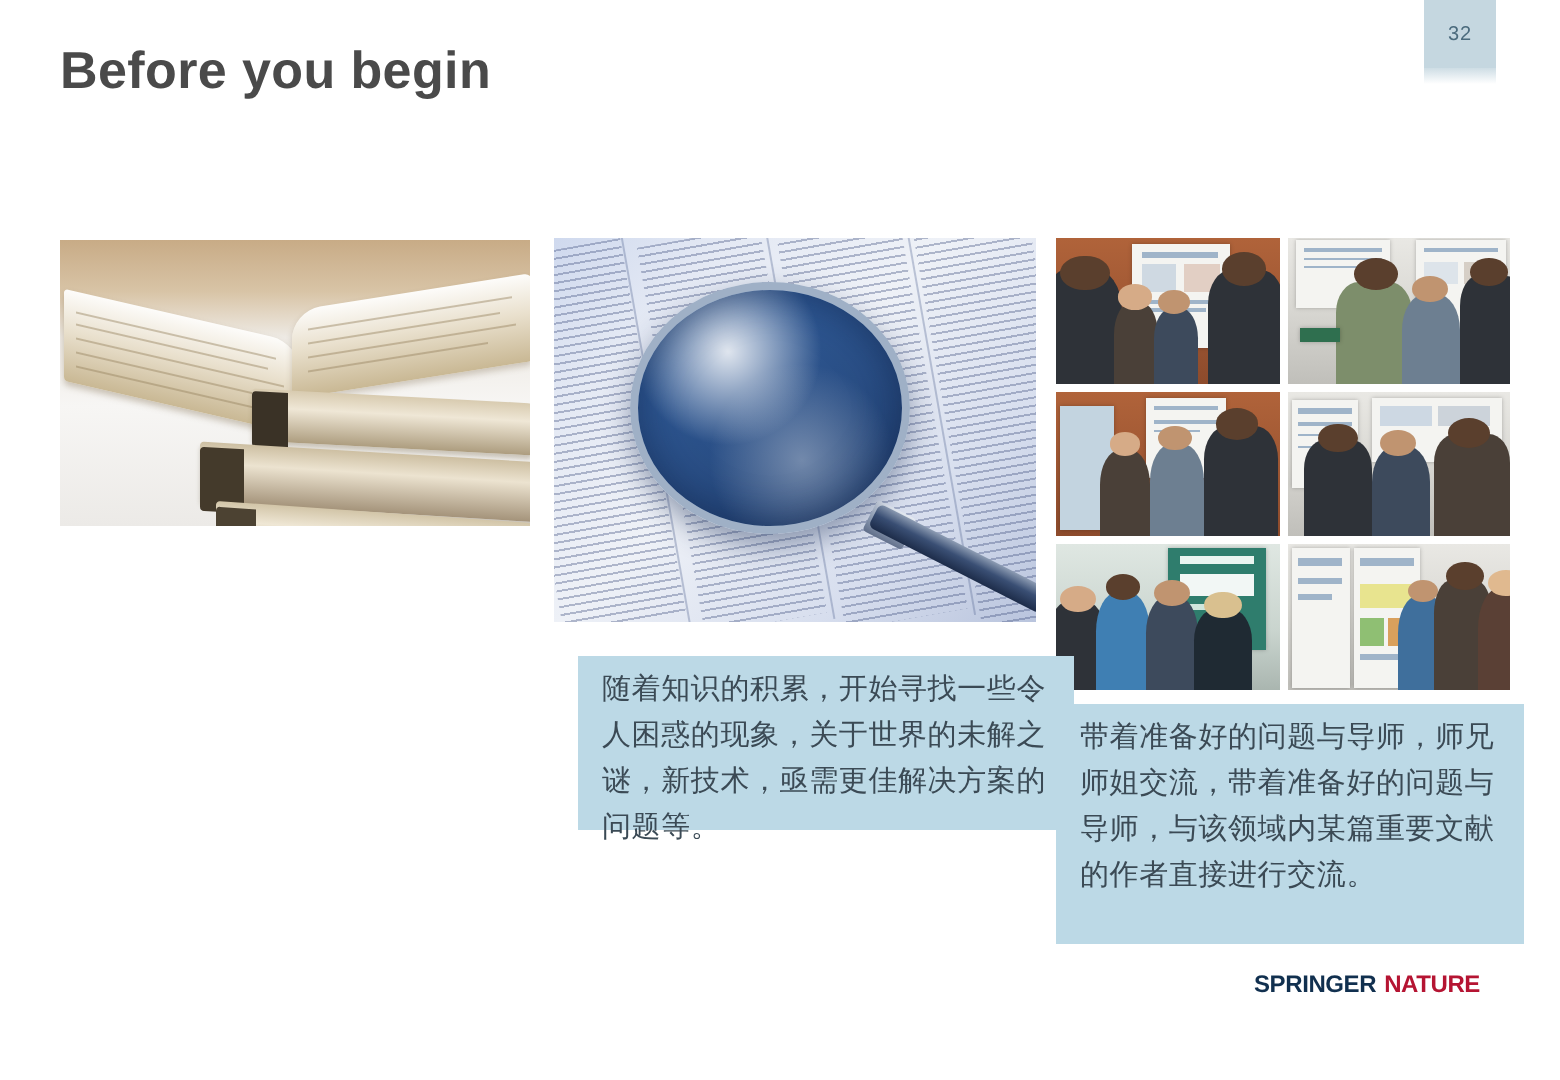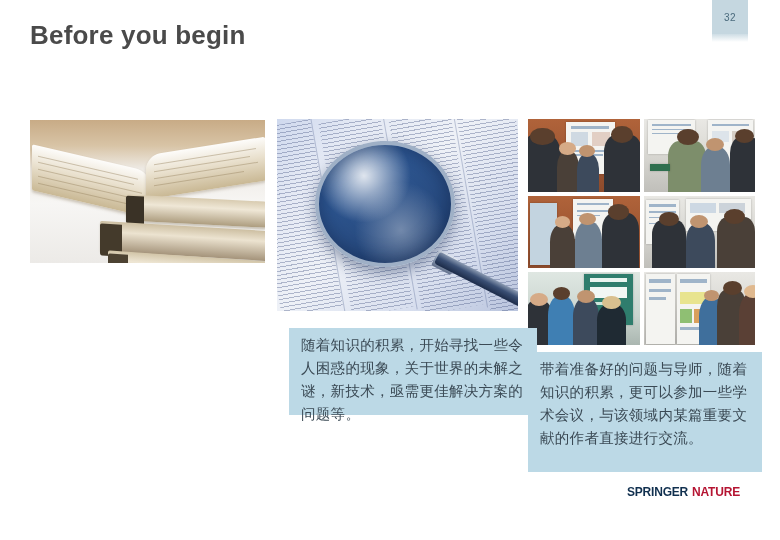--- a/index.html
+++ b/index.html
@@ -403,19 +403,19 @@
         <div class="person p-b" style="left:86%;top:30%;width:24%;height:70%;background:#5a4035;"></div>
         <div class="head" style="left:90%;top:18%;width:16%;height:18%;background:#e0b98f;"></div>
       </div>
 
     </div>
   </div>
 
 
   <div class="text-box" id="txt-2">随着知识的积累，开始寻找一些令人困惑的现象，关于世界的未解之谜，新技术，亟需更佳解决方案的问题等。</div>
 
-  <div class="text-box" id="txt-3">带着准备好的问题与导师，随着知识的积累，更可以参加一些学术会议，与该领域内某篇重要文献的作者直接进行交流。</div>
+  <div class="text-box" id="txt-3">带着准备好的问题与导师，师兄师姐交流，带着准备好的问题与导师，与该领域内某篇重要文献的作者直接进行交流。</div>
 
   <div class="logo">
     <span class="springer">SPRINGER</span><span class="nature">NATURE</span>
   </div>
 
 </div>
 
 </body></html>

